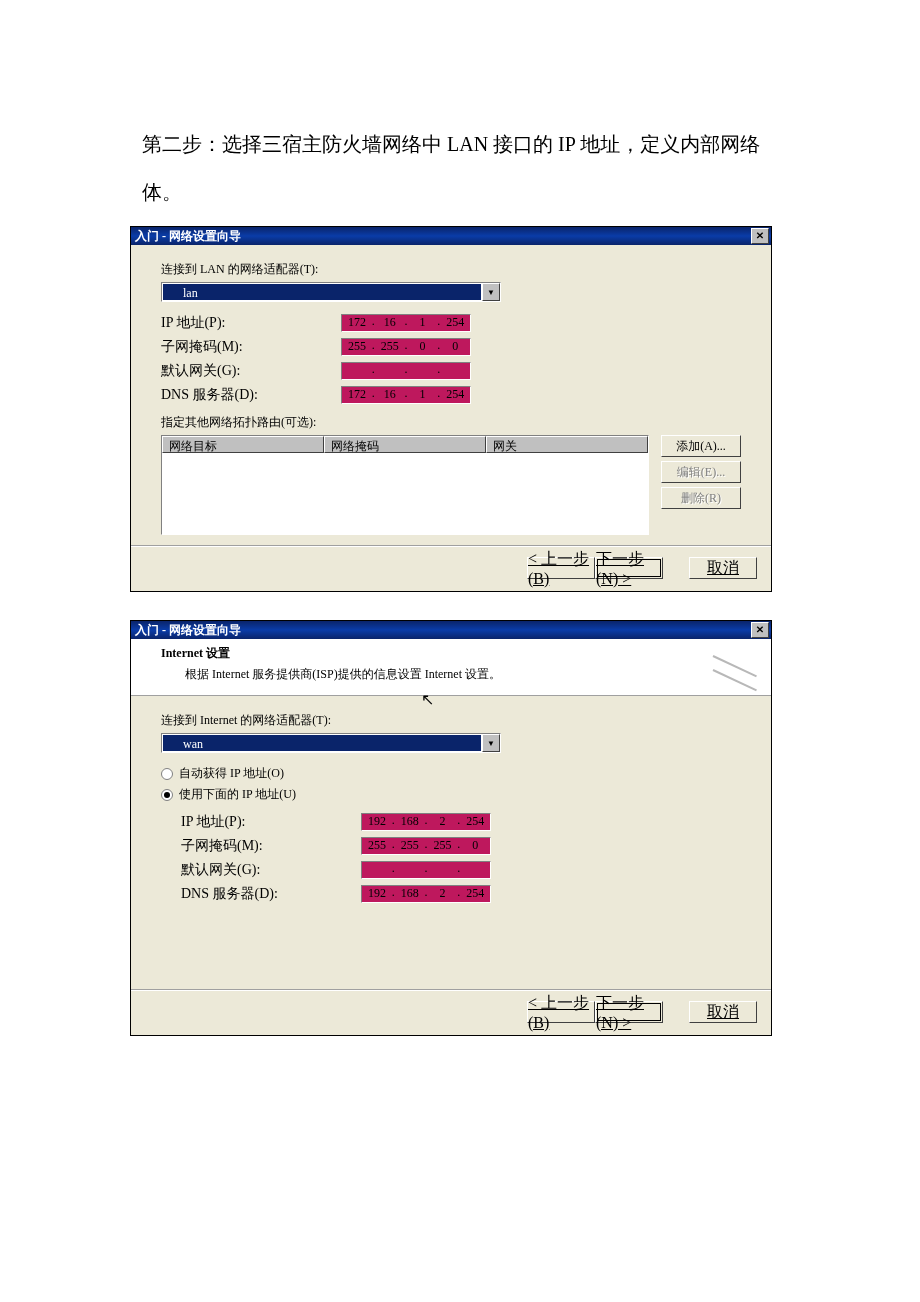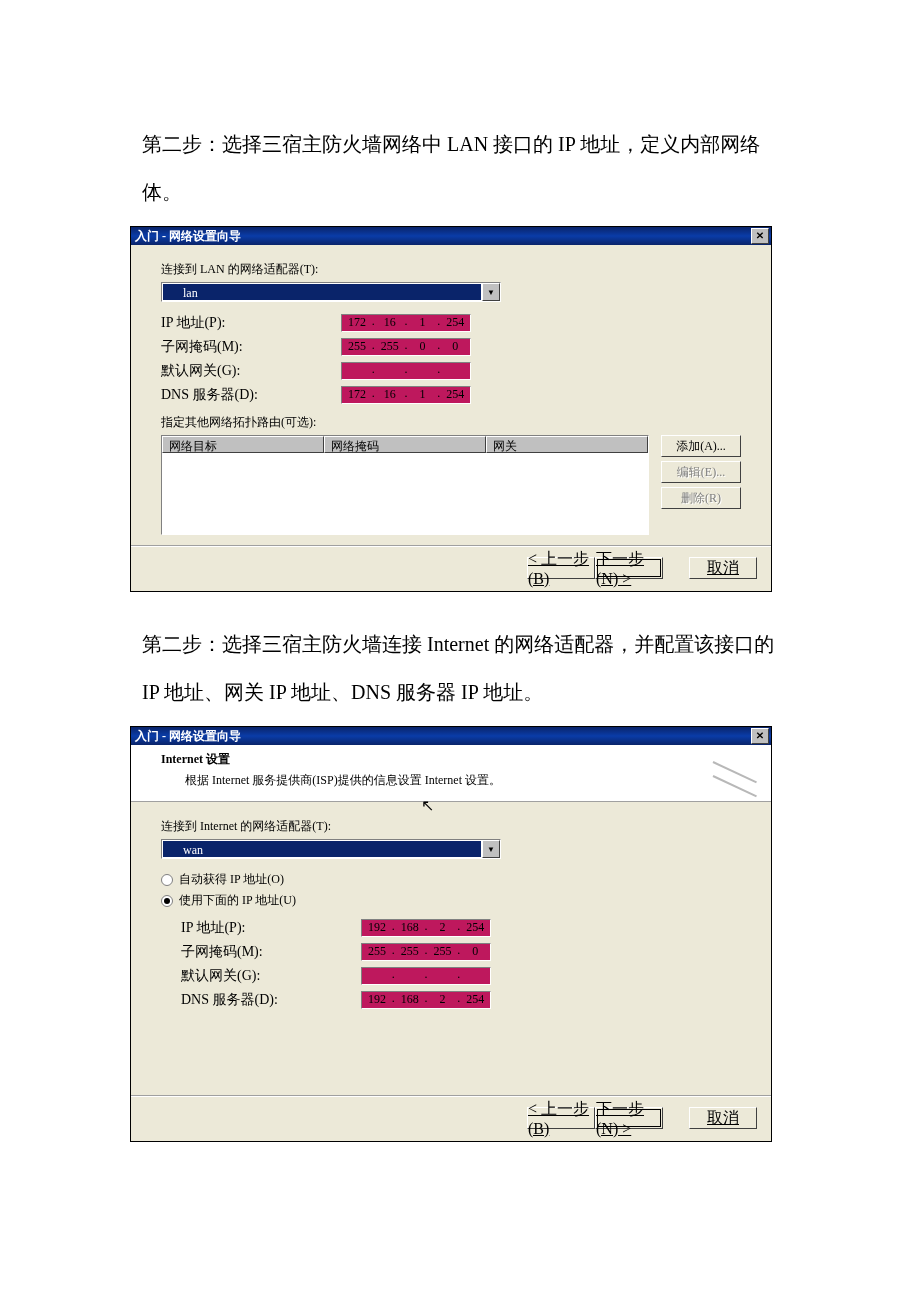--- a/index.html
+++ b/index.html
@@ -387,21 +387,20 @@
   <div class="footer-divider"></div>
   <div class="footer-panel">
     <div class="nav-group">
       <div class="nav-btn">&lt; 上一步(B)</div>
       <div class="nav-btn focused">下一步(N) &gt;</div>
     </div>
     <div class="nav-btn cancel-btn">取消</div>
   </div>
 </div>
 
-<p class="caption">第二步：选择三宿主防火墙连接 Internet 的网络适配器，并配置该接口的 IP 地址、网关 IP 地址、DNS 服务器 IP 地址。</p>
 
 <div class="dialog">
   <div class="titlebar">
     <span class="titlebar-text">入门 - 网络设置向导</span>
     <div class="close-btn">✕</div>
   </div>
   <div class="header-panel">
     <div class="header-text">
       <div class="header-title">Internet 设置</div>
       <div class="header-sub">根据 Internet 服务提供商(ISP)提供的信息设置 Internet 设置。</div>

